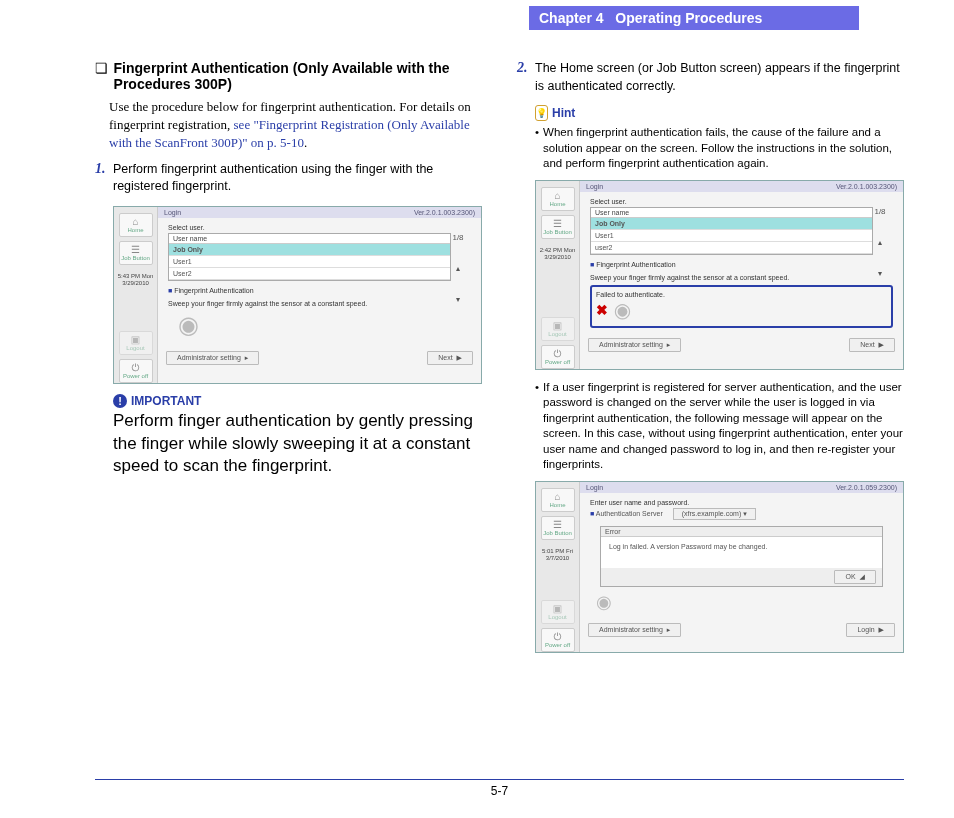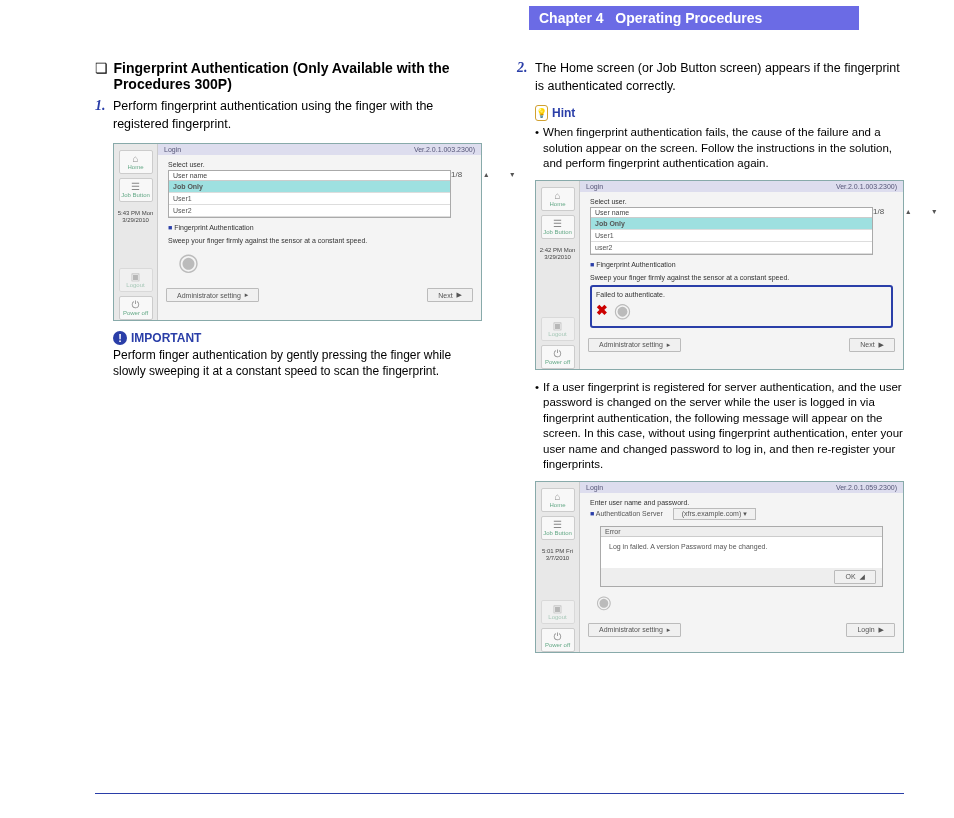--- a/index.html
+++ b/index.html
@@ -21,33 +21,33 @@
   .fig-btn .ico { font-size: 10px; color: #888; }
   .fig-time { font-size: 6px; text-align: center; color: #444; margin-top: 4px; line-height: 1.2; }
   .fig-main { margin-left: 44px; padding: 0; background: #f4f4f4; }
   .fig-top { background: #dde; padding: 2px 6px; display: flex; justify-content: space-between; font-size: 7px; color: #557; }
   .fig-body { padding: 6px 10px; }
   .fig-label { font-size: 7px; color: #333; margin-bottom: 2px; }
   .fig-table { border: 1px solid #aaa; background: #fff; }
   .fig-th { background: #fff; border-bottom: 1px solid #ccc; font-size: 7px; padding: 1px 4px; color: #444; display: flex; justify-content: space-between; }
   .fig-row { border-bottom: 1px solid #ddd; font-size: 7px; padding: 2px 4px; }
   .fig-row.sel { background: #9ee0e0; font-weight: bold; }
-  .fig-side-scroll { position: absolute; right: 6px; width: 14px; display: flex; flex-direction: row; gap: 22px; align-items: center; }
+  .fig-side-scroll { position: absolute; right: 6px; width: 14px; display: flex; flex-direction: column; gap: 22px; align-items: center; }
   .fig-note { font-size: 7px; color: #333; margin-top: 6px; }
   .fig-note .chk { color: #2a3ea8; }
   .fig-fp { font-size: 24px; color: #bbb; margin: 4px 0 2px 10px; }
   .fig-bottom { display: flex; justify-content: space-between; padding: 4px 8px; }
   .fig-bbtn { background: #f0f0f0; border: 1px solid #bbb; font-size: 7px; padding: 2px 10px; border-radius: 1px; display: inline-flex; align-items: center; gap: 4px; }
   .fig-fail { border: 2px solid #2a3ea8; border-radius: 3px; padding: 4px; margin-top: 4px; }
   .fig-fail-row { display: flex; align-items: center; gap: 6px; }
   .fig-x { color: #c00; font-size: 14px; font-weight: bold; }
   .important { margin-left: 18px; margin-top: 6px; }
   .imp-head { color: #2a3ea8; font-weight: bold; font-size: 12px; display: inline-flex; align-items: center; gap: 4px; }
   .imp-ico { display: inline-flex; width: 14px; height: 14px; background: #2a3ea8; color: #fff; border-radius: 50%; align-items: center; justify-content: center; font-size: 11px; font-weight: bold; }
-  .imp-text { font-size: 12px; line-height: 1.35; margin-top: 2px; }
+  .imp-text { font-size: 17px; line-height: 1.35; margin-top: 2px; }
   .hint { margin-left: 18px; margin-top: 6px; }
   .hint-head { color: #2a3ea8; font-weight: bold; font-size: 12px; display: inline-flex; align-items: center; gap: 4px; }
   .hint-ico { display: inline-flex; width: 13px; height: 16px; border: 1px solid #d0a030; border-radius: 3px; align-items: center; justify-content: center; font-size: 9px; color: #d0a030; }
   .bullet-list { margin-left: 18px; margin-top: 4px; }
   .bullet-item { display: flex; font-size: 11.5px; line-height: 1.35; margin-bottom: 6px; }
   .bullet-item .dot { margin-right: 4px; }
   .footer { position: absolute; bottom: 20px; left: 95px; right: 50px; }
   .footer-line { border-top: 1.5px solid #2a3ea8; margin-bottom: 4px; }
   .footer-num { text-align: center; font-size: 12px; }
   .fig-dialog { background: #fff; border: 1px solid #aaa; margin: 4px 10px; padding: 0; }
@@ -67,20 +67,23 @@
 <div class="page">
 <div class="columns">
 
 <div class="col">
 
   <div class="sect-title">
     <span class="bullet">❏</span>
     <span>Fingerprint Authentication (Only Available with the Procedures 300P)</span>
   </div>
 
+  <div class="body-text">
+    <span>Use the procedure below for fingerprint authentication. For details on fingerprint registration, </span><span class="link">see "Fingerprint Registration (Only Available with the ScanFront 300P)" on p. 5-10</span><span>.</span>
+  </div>
 
   <div class="step">
     <span class="step-num">1.</span>
     <span class="step-text">Perform fingerprint authentication using the finger with the registered fingerprint.</span>
   </div>
 
   <div class="figure" style="height:178px;">
     <div class="fig-left">
       <div class="fig-btn">
               <span class="ico">⌂</span>
@@ -296,13 +299,14 @@
     </div>
   </div>
 
 </div>
 
 </div>
 </div>
 
 <div class="footer">
   <div class="footer-line"></div>
+  <div class="footer-num">5-7</div>
 </div>
 
 </body></html>

